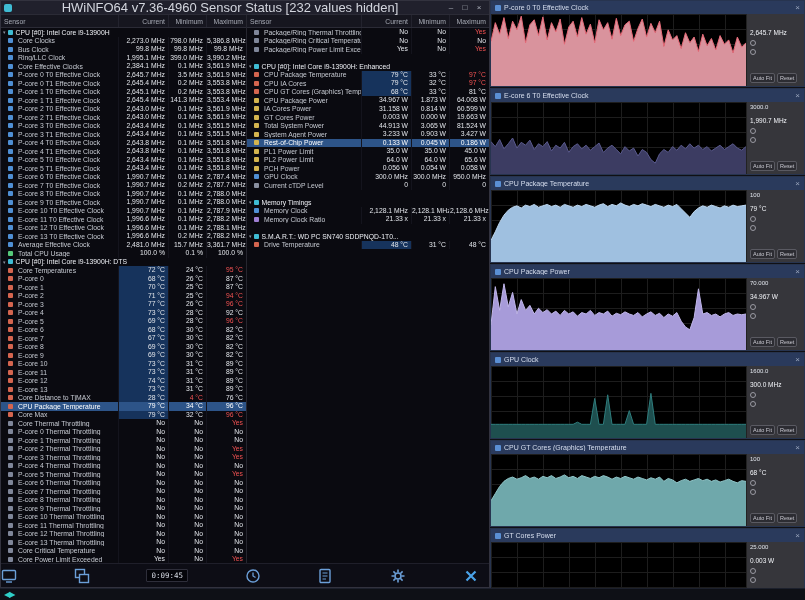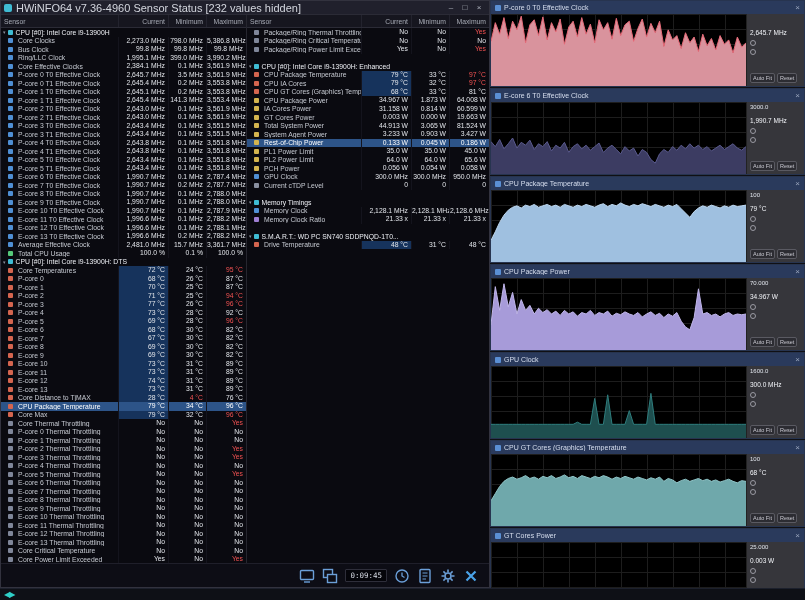--- a/index.html
+++ b/index.html
@@ -6,21 +6,21 @@
   html,body { width:805px; height:600px; background:#0b0b10; overflow:hidden;
     font-family:"Liberation Sans", sans-serif; }
   .screen { position:relative; width:805px; height:600px; background:#0b0b10; overflow:hidden; }
 
   
   .main-window { position:absolute; left:0; top:0; width:490px; height:588px;
     background:#0a0a10; border:1px solid #32323e; display:flex; flex-direction:column; }
   .titlebar { height:14px; background:#20202c; display:flex; align-items:center;
     padding:0 3px; flex:0 0 auto; border-bottom:1px solid #2b2b36; }
   .appicon { width:8px; height:8px; background:#3fbcd4; border-radius:2px; margin-right:4px; }
-  .wtitle { font-size:11px; color:#d3d6de; white-space:nowrap; overflow:hidden; flex:1; }
+  .wtitle { font-size:13px; color:#d3d6de; white-space:nowrap; overflow:hidden; flex:1;text-align:center; }
   .wbtn { width:14px; text-align:center; color:#aeb2bc; font-size:8px; line-height:13px; cursor:default; }
 
   .tables { flex:1; display:flex; overflow:hidden; }
   .stable { width:246px; display:flex; flex-direction:column; overflow:hidden; }
   .stable.right { width:244px; border-left:1px solid #26262f; }
   .shead { display:grid; grid-template-columns:14px 1fr 50px 38px 40px; height:13px;
     align-items:center; background:#16161f; border-bottom:1px solid #2b2b36;
     color:#a6aab4; font-size:6.8px; flex:0 0 auto; }
   .hlabel { grid-column:1/3; padding-left:3px; }
   .hval { text-align:right; padding-right:3px; border-left:1px solid #23232e; height:100%;
@@ -35,21 +35,21 @@
   .rlabel { font-size:6.8px; color:#c6cad2; white-space:nowrap; overflow:hidden; padding-left:3px; }
   .slabel { font-size:6.8px; color:#eef0f5; padding-left:3px; white-space:nowrap; }
   .v { font-size:6.8px; color:#e2e5ea; text-align:right; padding-right:3px; white-space:nowrap;
     overflow:hidden; height:100%; line-height:8.5px; border-left:1px solid #14141d; }
   .v.red { color:#f25252; }
   .v.hl { background:#16335c; }
   .srow.sel { background:#2d5488; }
   .srow.sel .rlabel, .srow.sel .v { color:#ffffff; }
 
   .toolbar { height:24px; flex:0 0 auto; background:#0d0d15; border-top:1px solid #1f1f2a;
-    display:flex; align-items:center; justify-content:flex-end; gap:7px; padding-right:10px; }
+    display:flex; align-items:center; justify-content:space-between; gap:7px; padding-right:10px; }
   .tbi { width:16px; height:16px; display:flex; align-items:center; justify-content:center; }
   .tbi svg { display:block; }
   .tclock { background:#05050a; border:1px solid #2e2e3a; color:#d8dce6;
     font-family:"DejaVu Sans Mono", monospace; font-size:7.5px; padding:1px 4px; border-radius:1px; }
 
   
   .graphs { position:absolute; left:490px; top:0; width:315px; height:588px;
     overflow:hidden; background:#101014; }
   .gpanel { height:87px; margin-bottom:1px; border:1px solid #27344f; display:flex; flex-direction:column; }
   .gtitle { height:13px; background:#2a3a5c; display:flex; align-items:center; gap:3px;

